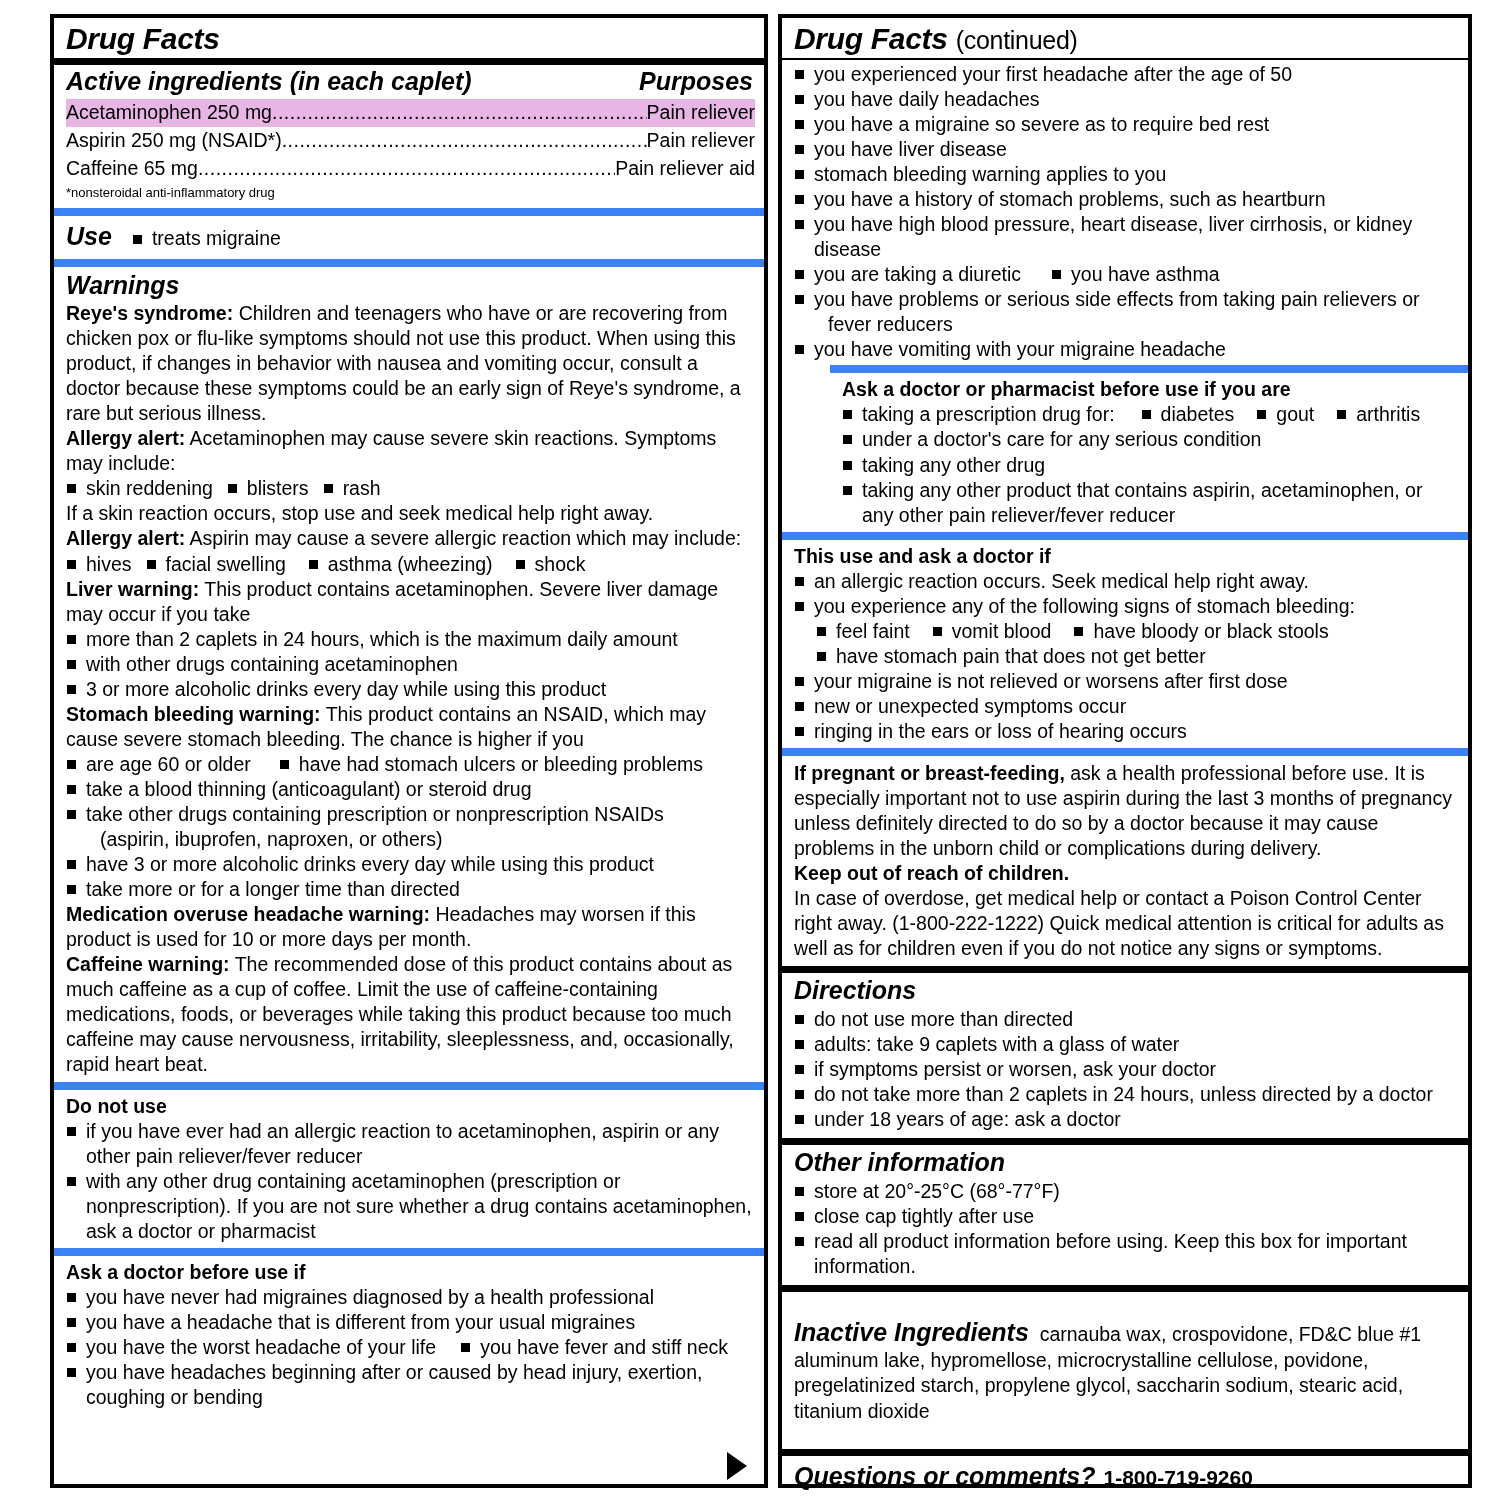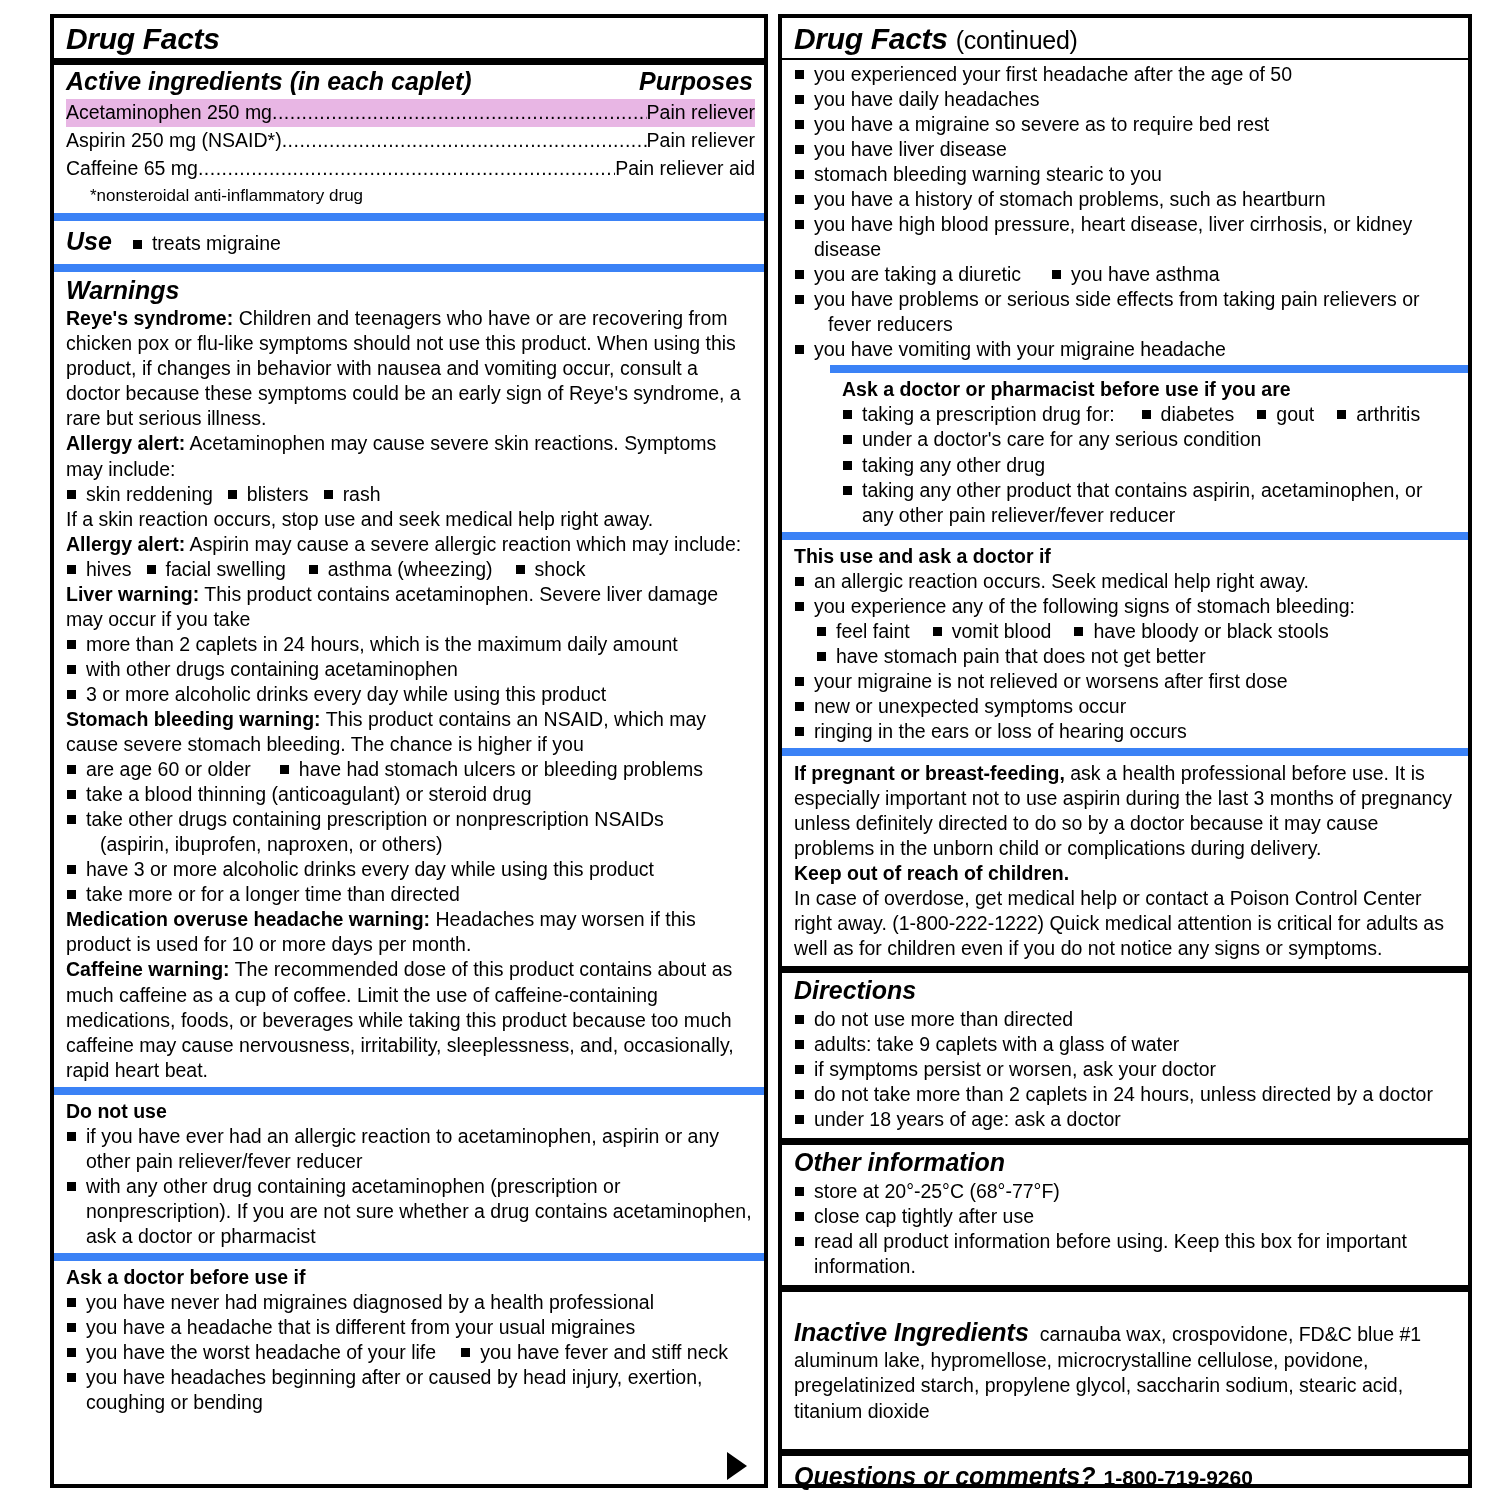--- a/index.html
+++ b/index.html
@@ -70,21 +70,21 @@
   }
   .ai-row.hl{background:#e8b6e4;}
   .ai-name{flex:0 0 auto;}
   .ai-dots{
     flex:1 1 auto;overflow:hidden;
     font-size:19.5px;letter-spacing:0.5px;
     margin:0 0px;
     white-space:nowrap;
   }
   .ai-purpose{flex:0 0 auto;}
-  .ai-foot{font-size:17px;line-height:1.3;padding-top:2px;margin-left:24px;}
+  .ai-foot{font-size:13px;line-height:1.3;padding-top:2px;}
 
   
   p.t{font-size:19.5px;line-height:1.285;margin:0;}
   p.t + p.t{margin-top:0px;}
   .bold{font-weight:bold;}
   ul.b{list-style:none;margin:0;padding:0;}
   ul.b > li{
     position:relative;
     font-size:19.5px;line-height:1.285;
     padding-left:20px;
@@ -260,21 +260,21 @@
         <span class="cont">(continued)</span>
       </div>
     </div>
 
     <div class="block rule-thin" style="padding-top:2px;padding-bottom:3px;">
       <ul class="b">
         <li>you experienced your first headache after the age of 50</li>
         <li>you have daily headaches</li>
         <li>you have a migraine so severe as to require bed rest</li>
         <li>you have liver disease</li>
-        <li>stomach bleeding warning stearic to you</li>
+        <li>stomach bleeding warning applies to you</li>
         <li>you have a history of stomach problems, such as heartburn</li>
         <li>you have high blood pressure, heart disease, liver cirrhosis, or kidney disease</li>
       </ul>
       <div class="inline-row">
         <span class="inline-bullet" style="margin-left:0;">you are taking a diuretic</span>
         <span class="inline-bullet" style="margin-left:30px;">you have asthma</span>
       </div>
       <ul class="b">
         <li>you have problems or serious side effects from taking pain relievers or</li>
         <li class="cont2">fever reducers</li>

